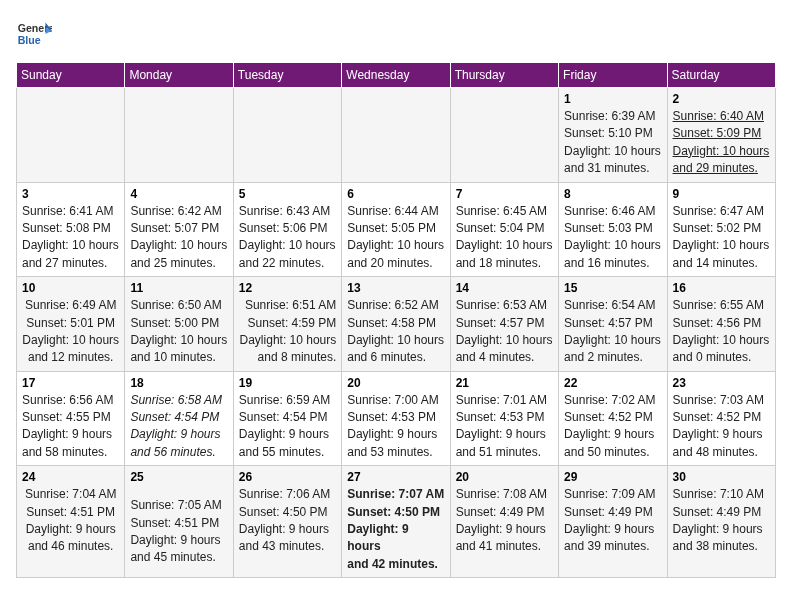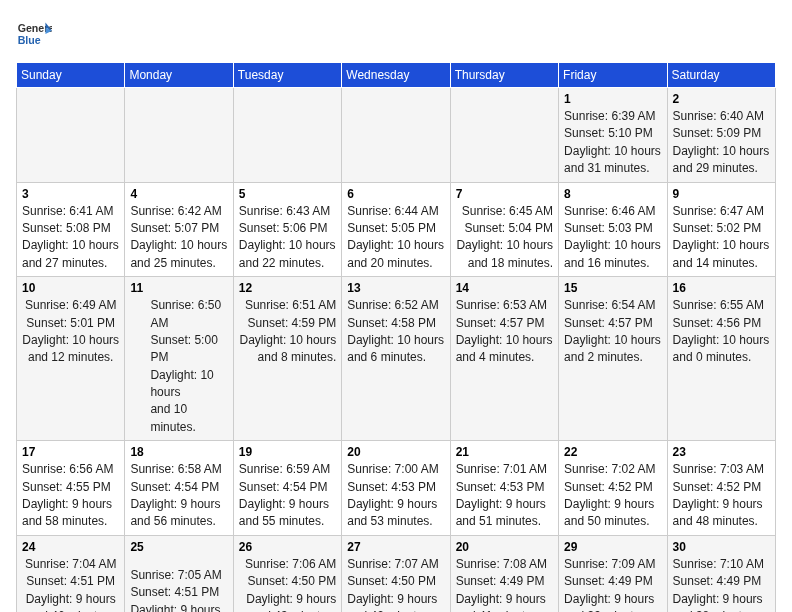--- a/index.html
+++ b/index.html
@@ -41,21 +41,21 @@
       font-size: 15px;
       font-weight: normal;
       color: #444;
     }
     .calendar {
       width: 100%;
       border-collapse: collapse;
       font-size: 11px;
     }
     .calendar thead th {
-      background: #1d4ed8;
+      background: #701a75;
       color: #fff;
       padding: 5px 4px;
       text-align: left;
       font-size: 12px;
       font-weight: normal;
       border: 1px solid #fff;
     }
     .calendar tbody td {
       border: 1px solid #ccc;
       vertical-align: top;
@@ -128,21 +128,21 @@
           <td class="empty-cell"></td>
           <td>
             <span class="day-number">1</span>
             <div class="day-info" style="white-space: pre-line;">Sunrise: 6:39 AM
 Sunset: 5:10 PM
 Daylight: 10 hours
 and 31 minutes.</div>
           </td>
           <td>
             <span class="day-number">2</span>
-            <div class="day-info" style="white-space: pre-line;">Sunrise: 6:40 AM
+            <div class="day-info" style="white-space: pre-line; text-decoration: underline;">Sunrise: 6:40 AM
 Sunset: 5:09 PM
 Daylight: 10 hours
 and 29 minutes.</div>
           </td>
         </tr>
         <tr>
           <td>
             <span class="day-number">3</span>
             <div class="day-info" style="white-space: pre-line;">Sunrise: 6:41 AM
 Sunset: 5:08 PM
@@ -165,21 +165,21 @@
           </td>
           <td>
             <span class="day-number">6</span>
             <div class="day-info" style="white-space: pre-line;">Sunrise: 6:44 AM
 Sunset: 5:05 PM
 Daylight: 10 hours
 and 20 minutes.</div>
           </td>
           <td>
             <span class="day-number">7</span>
-            <div class="day-info" style="white-space: pre-line; text-align: right;">Sunrise: 6:45 AM
+            <div class="day-info" style="white-space: pre-line;">Sunrise: 6:45 AM
 Sunset: 5:04 PM
 Daylight: 10 hours
 and 18 minutes.</div>
           </td>
           <td>
             <span class="day-number">8</span>
             <div class="day-info" style="white-space: pre-line;">Sunrise: 6:46 AM
 Sunset: 5:03 PM
 Daylight: 10 hours
 and 16 minutes.</div>
@@ -195,21 +195,21 @@
         <tr>
           <td>
             <span class="day-number">10</span>
             <div class="day-info" style="white-space: pre-line; text-align: center;">Sunrise: 6:49 AM
 Sunset: 5:01 PM
 Daylight: 10 hours
 and 12 minutes.</div>
           </td>
           <td>
             <span class="day-number">11</span>
-            <div class="day-info" style="white-space: pre-line; margin-left: 20px;">Sunrise: 6:50 AM
+            <div class="day-info" style="white-space: pre-line;">Sunrise: 6:50 AM
 Sunset: 5:00 PM
 Daylight: 10 hours
 and 10 minutes.</div>
           </td>
           <td>
             <span class="day-number">12</span>
             <div class="day-info" style="white-space: pre-line; text-align: right;">Sunrise: 6:51 AM
 Sunset: 4:59 PM
 Daylight: 10 hours
 and 8 minutes.</div>
@@ -246,21 +246,21 @@
         <tr>
           <td>
             <span class="day-number">17</span>
             <div class="day-info" style="white-space: pre-line;">Sunrise: 6:56 AM
 Sunset: 4:55 PM
 Daylight: 9 hours
 and 58 minutes.</div>
           </td>
           <td>
             <span class="day-number">18</span>
-            <div class="day-info" style="white-space: pre-line;">Sunrise: 6:58 AM
+            <div class="day-info" style="white-space: pre-line; font-style: italic;">Sunrise: 6:58 AM
 Sunset: 4:54 PM
 Daylight: 9 hours
 and 56 minutes.</div>
           </td>
           <td>
             <span class="day-number">19</span>
             <div class="day-info" style="white-space: pre-line;">Sunrise: 6:59 AM
 Sunset: 4:54 PM
 Daylight: 9 hours
 and 55 minutes.</div>
@@ -304,28 +304,28 @@
           </td>
           <td>
             <span class="day-number">25</span>
             <div class="day-info" style="white-space: pre-line; margin-top: 13px;">Sunrise: 7:05 AM
 Sunset: 4:51 PM
 Daylight: 9 hours
 and 45 minutes.</div>
           </td>
           <td>
             <span class="day-number">26</span>
-            <div class="day-info" style="white-space: pre-line; text-align: right;">Sunrise: 7:06 AM
+            <div class="day-info" style="white-space: pre-line;">Sunrise: 7:06 AM
 Sunset: 4:50 PM
 Daylight: 9 hours
 and 43 minutes.</div>
           </td>
           <td>
             <span class="day-number">27</span>
-            <div class="day-info" style="white-space: pre-line;">Sunrise: 7:07 AM
+            <div class="day-info" style="white-space: pre-line; font-weight: bold;">Sunrise: 7:07 AM
 Sunset: 4:50 PM
 Daylight: 9 hours
 and 42 minutes.</div>
           </td>
           <td>
             <span class="day-number">20</span>
             <div class="day-info" style="white-space: pre-line;">Sunrise: 7:08 AM
 Sunset: 4:49 PM
 Daylight: 9 hours
 and 41 minutes.</div>

